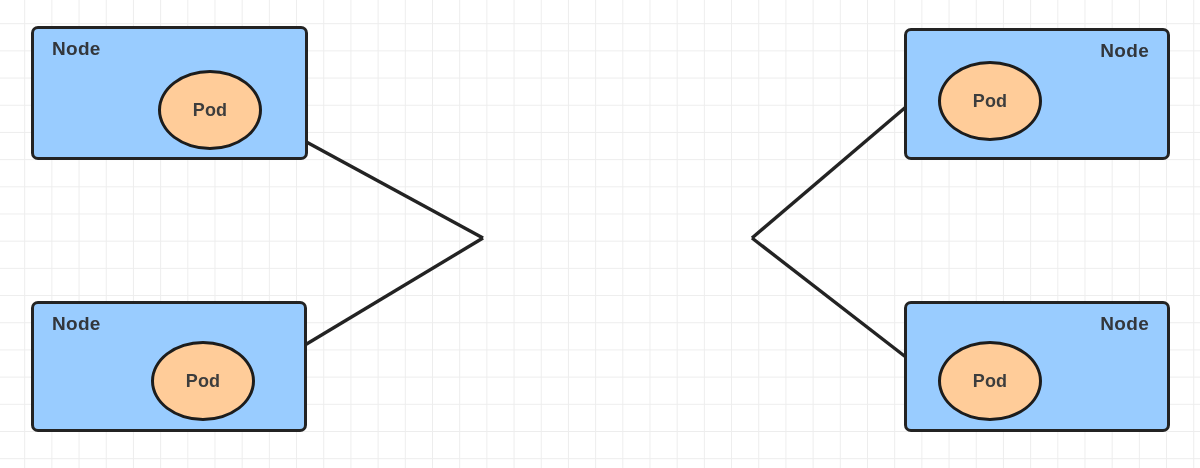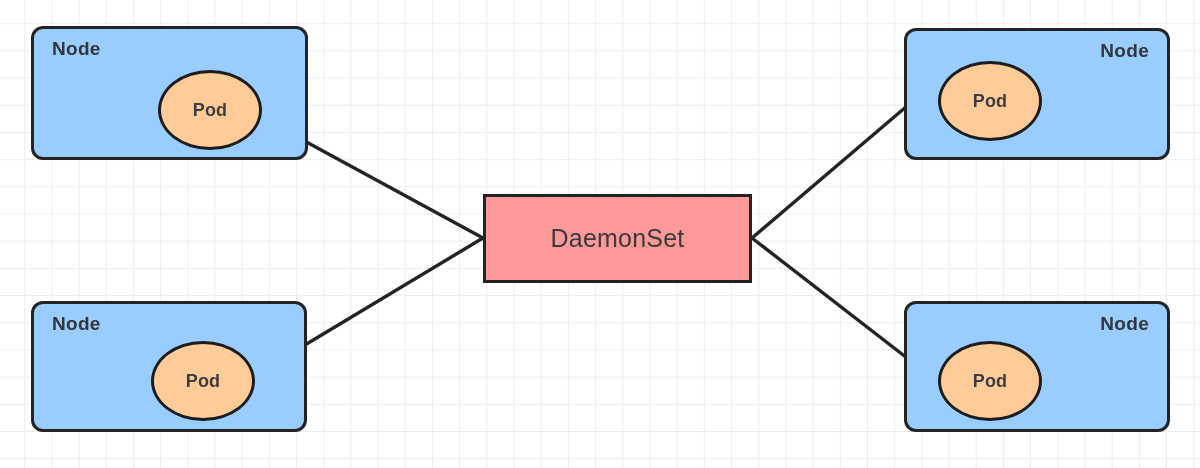--- a/index.html
+++ b/index.html
@@ -29,21 +29,21 @@
     top: 0;
     width: 1200px;
     height: 468px;
     pointer-events: none;
   }
   .node-box {
     position: absolute;
     box-sizing: border-box;
     background: #9cf;
     border: 3px solid #232323;
-    border-radius: 12px;
+    border-radius: 7px;
   }
   .node-label {
     position: absolute;
     top: 9px;
     font-size: 19px;
     font-weight: bold;
     color: #33363b;
     letter-spacing: 0.3px;
     white-space: nowrap;
   }
@@ -120,17 +120,14 @@
     <span class="pod-label">Pod</span>
   </div>
 
   <div class="node-box" style="left: 904px; top: 301px; width: 266px; height: 131px;">
     <span class="node-label right">Node</span>
   </div>
   <div class="pod" style="left: 938px; top: 341px; width: 104px; height: 80px;">
     <span class="pod-label">Pod</span>
   </div>
 
-  <div class="daemonset-box" style="left: 483px; top: 194px; width: 269px; height: 89px;">
-    <span class="daemonset-label">DaemonSet</span>
-  </div>
 
 </div>
 
 </body></html>

